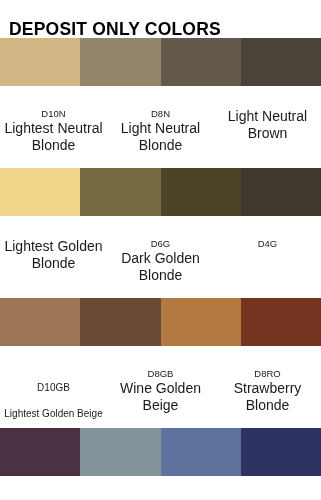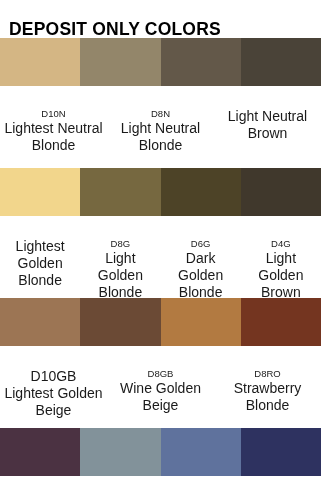--- a/index.html
+++ b/index.html
@@ -84,21 +84,22 @@
     display: block;
   }
   .desc {
     font-size: 14px;
     font-weight: normal;
     display: block;
   }
   
   .label-cell.small .code,
   .label-cell.small .desc {
-    font-size: 14px;
+    font-size: 10px;
+    margin-top: 14px;
   }
 </style>
 </head>
 <body>
 
 <div class="page">
 
   <div class="title-bar">
     <div class="title">DEPOSIT ONLY COLORS</div>
   </div>
@@ -132,30 +133,25 @@
         <div class="swatch" style="background-color: rgb(242, 214, 140);"></div>
         <div class="swatch" style="background-color: rgb(118, 104, 64);"></div>
         <div class="swatch" style="background-color: rgb(77, 67, 39);"></div>
         <div class="swatch" style="background-color: rgb(64, 56, 44);"></div>
       </div>
       <div class="label-strip">
         <div class="label-cell">
           <span class="desc">Lightest Golden Blonde</span>
         </div>
         <div class="label-cell">
-          <span class="code">D8G</span>
-          <span class="desc">Light Golden Blonde</span>
-        </div>
-        <div class="label-cell">
           <span class="code">D6G</span>
           <span class="desc">Dark Golden Blonde</span>
         </div>
         <div class="label-cell">
           <span class="code">D4G</span>
-          <span class="desc">Light Golden Brown</span>
         </div>
       </div>
     </div>
 
     <div class="color-row r3">
       <div class="swatch-strip">
         <div class="swatch" style="background-color: rgb(156, 117, 84);"></div>
         <div class="swatch" style="background-color: rgb(107, 74, 53);"></div>
         <div class="swatch" style="background-color: rgb(178, 122, 65);"></div>
         <div class="swatch" style="background-color: rgb(116, 53, 32);"></div>

